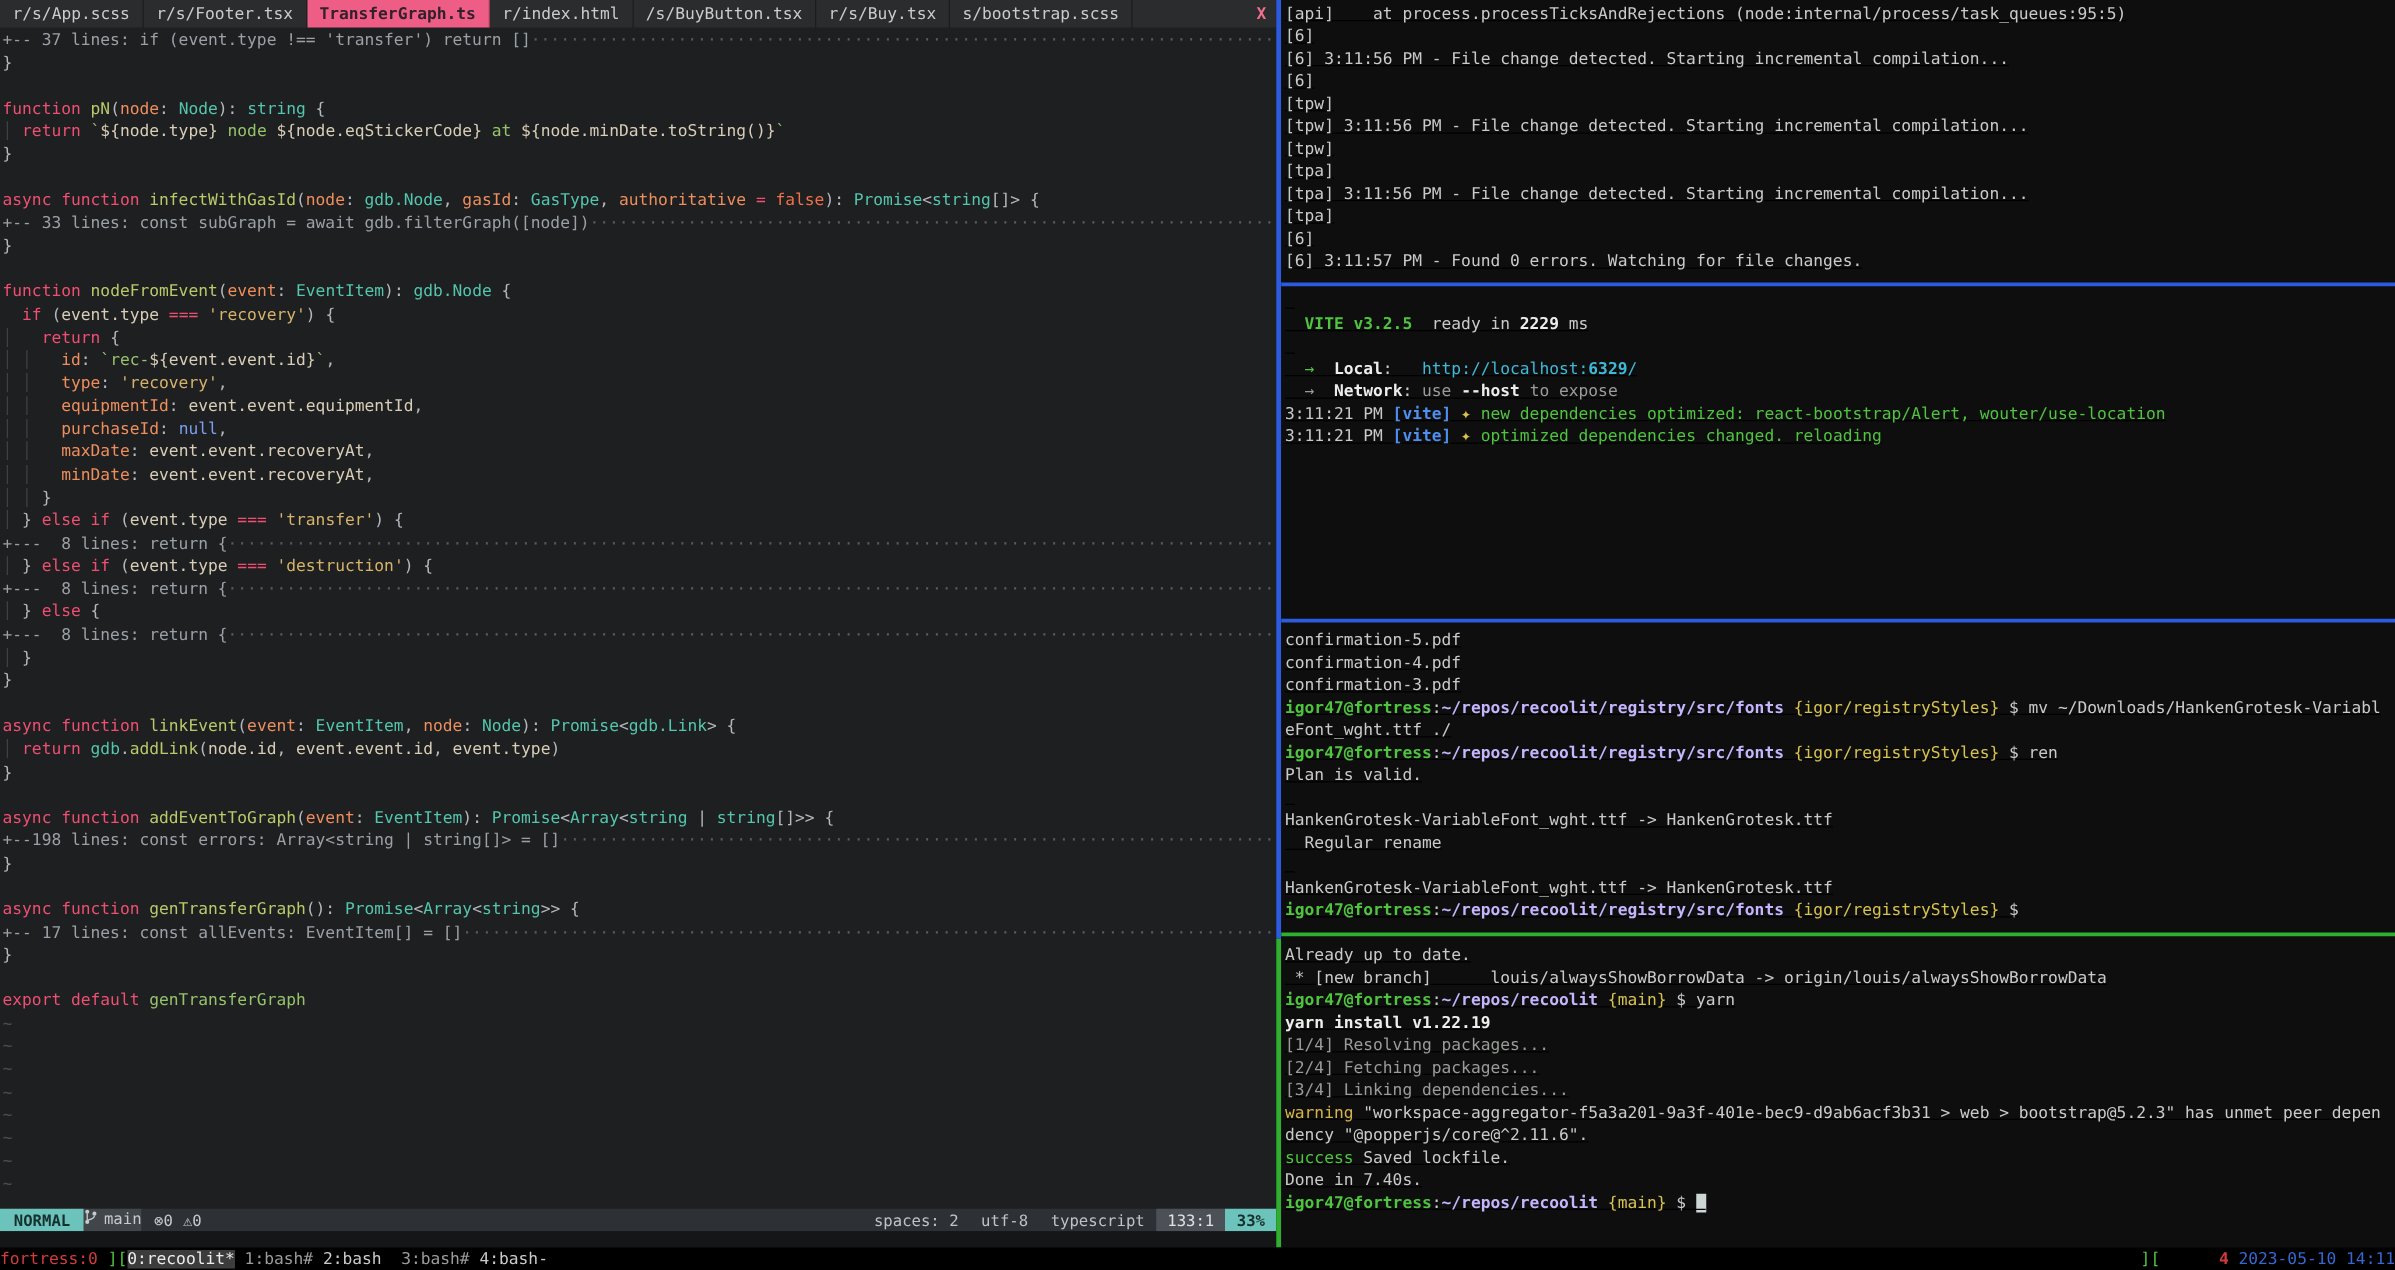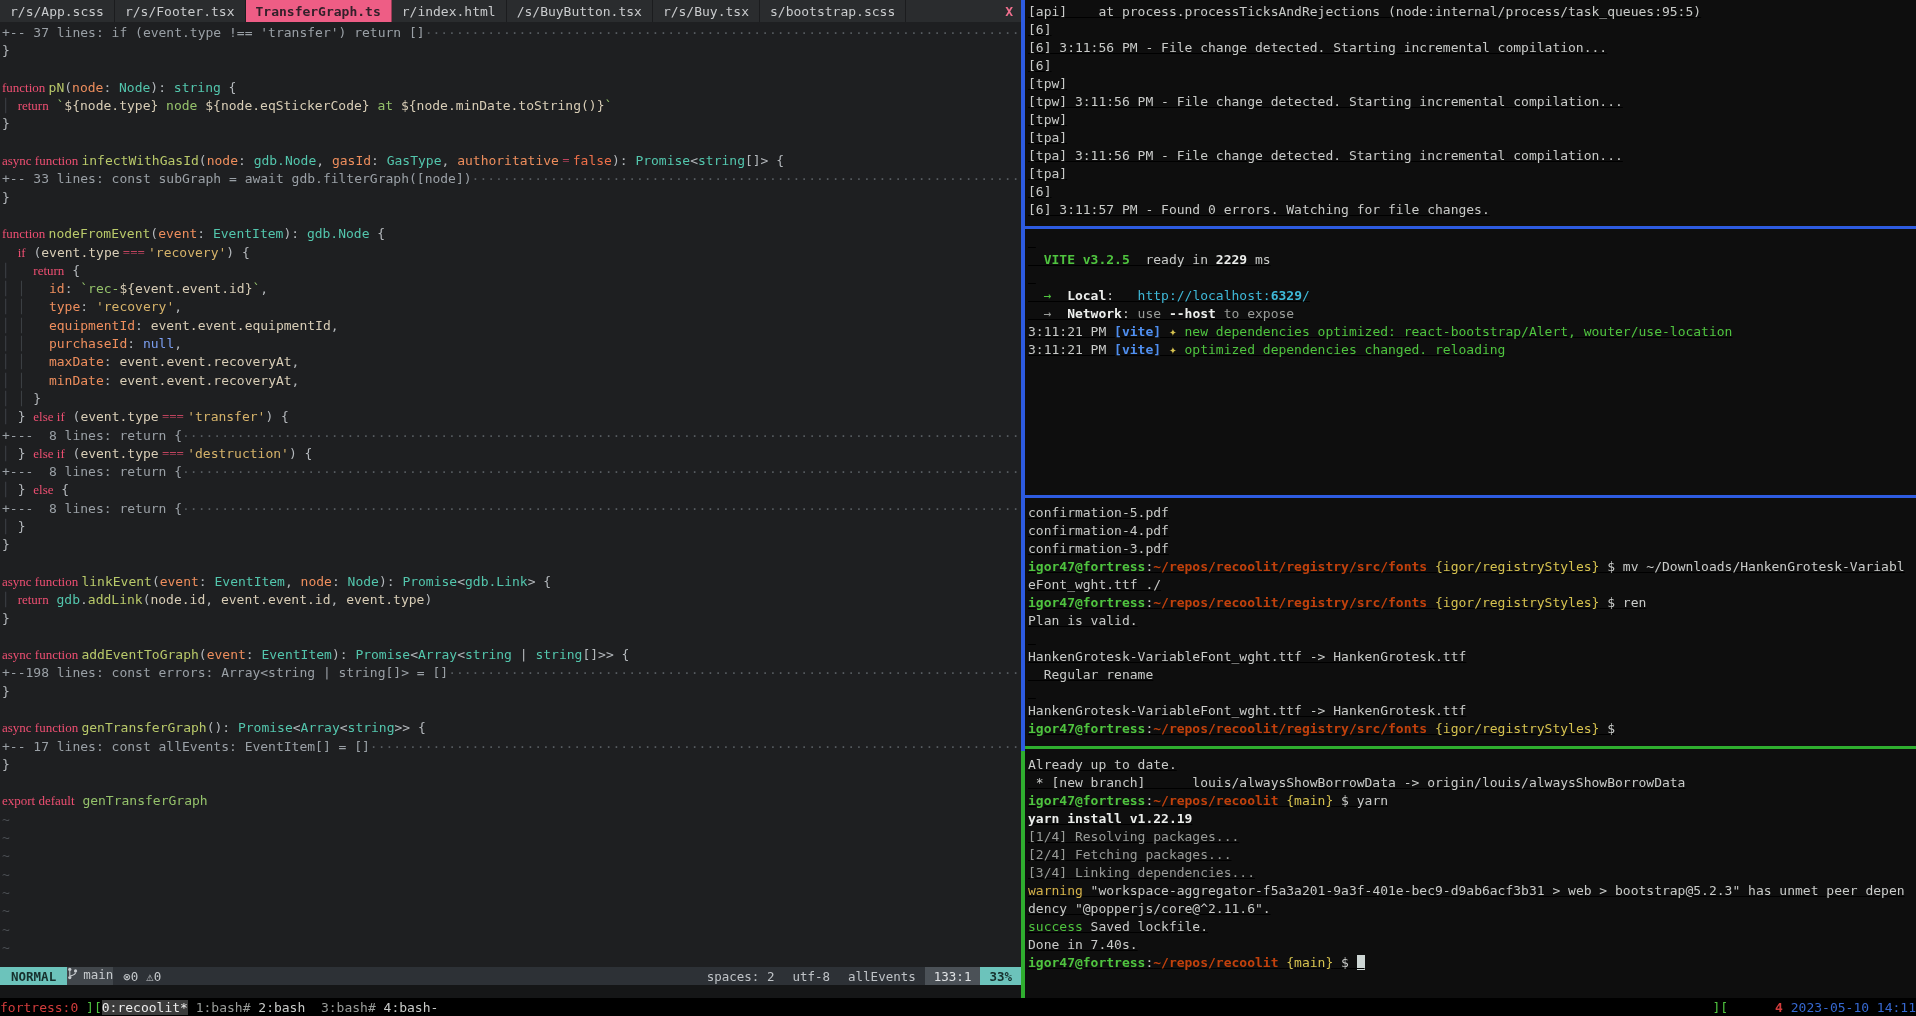--- a/index.html
+++ b/index.html
@@ -14,21 +14,21 @@
   .tabbar { height:22px; background:#2a2c2e; display:flex; align-items:stretch; flex:none; }
   .tab { display:flex; align-items:center; padding:0 10px; color:#c9cbcd; cursor:default;
          border-right:1px solid rgba(0,0,0,.35); white-space:nowrap; }
   .tab.active { background:#ee5d85; color:#33202a; font-weight:bold; }
   .tab-spacer { flex:1; }
   .tab-close { display:flex; align-items:center; padding:0 8px; color:#f0708e; font-weight:bold; }
 
   .code { flex:1; overflow:hidden; padding:2px 0 0 2px; }
   .code .tl { line-height:18.3px; min-height:18.3px; white-space:pre; overflow:hidden; color:#c9cbc9; }
 
-  .c-k  { color:#ee4f72;font-family:Liberation Serif, serif; }          
+  .c-k  { color:#ee4f72; }          
   .c-fn { color:#b9c96a; }          
   .c-ty { color:#53c6ad; }          
   .c-pa { color:#ee8e5d; }          
   .c-ky { color:#ee8e5d; }          
   .c-st { color:#d6b36a; }          
   .c-ts { color:#95c26b; }          
   .c-ip { color:#d8cdb6; }          
   .c-vl { color:#d8cdb6; }          
   .c-nl { color:#7b9ef0; }          
   .c-bo { color:#ef7049; }          
@@ -38,21 +38,21 @@
   .c-gd { color:#3d4146; }          
   .c-ti { color:#4a4e52; }          
 
   
   .c-d   { color:#c9cbc9; }
   .c-b   { color:#eceeec; font-weight:bold; }
   .c-dim { color:#999c99; }
   .c-grn { color:#4fc43f; }
   .c-grnb{ color:#4fc43f; font-weight:bold; }
   .c-pg  { color:#4fc43f; font-weight:bold; }
-  .c-pb  { color:#c2410c; font-weight:bold; }
+  .c-pb  { color:#c4b5fd; font-weight:bold; }
   .c-py  { color:#d6c24f; }
   .c-cy  { color:#3fb9d8; }
   .c-cyb { color:#3fb9d8; font-weight:bold; }
   .c-blb { color:#4f8ff0; font-weight:bold; }
   .c-yel { color:#d6b34a; }
   .c-red { color:#d23c3c; }
   .c-redb{ color:#d23c3c; font-weight:bold; }
   .c-blu { color:#3668d0; }
   .c-spk { color:#d6c24f; }
   .c-winsel { color:#ececec; background:#3c3c3c; }
@@ -181,21 +181,21 @@
           </svg>
           <span>main</span>
         </div>
         <div class="sl-diag">
           <span><span>⊗</span><span>0</span></span>
           <span><span>⚠</span><span>0</span></span>
         </div>
         <div class="sl-spacer"></div>
         <div class="sl-item">spaces: 2</div>
         <div class="sl-item">utf-8</div>
-        <div class="sl-item">allEvents</div>
+        <div class="sl-item">typescript</div>
         <div class="sl-pos">133:1</div>
         <div class="sl-pct">33%</div>
       </div>
       <div class="cmdline"></div>
     </div>
 
     <div class="vborder">
       <div class="vb-top"></div>
       <div class="vb-bot"></div>
     </div>

